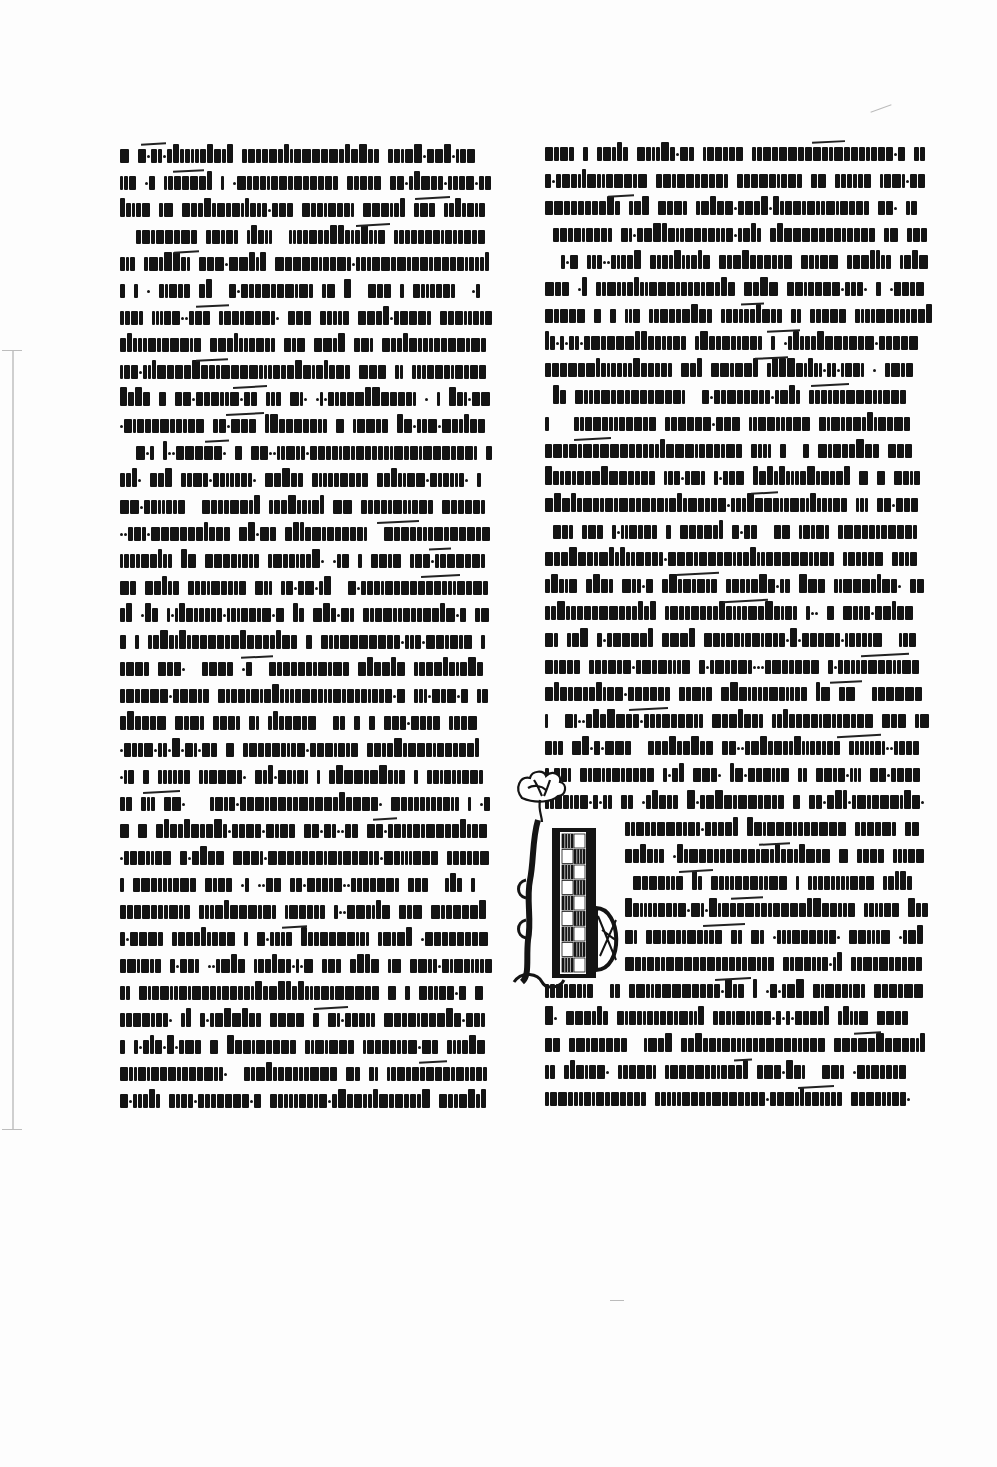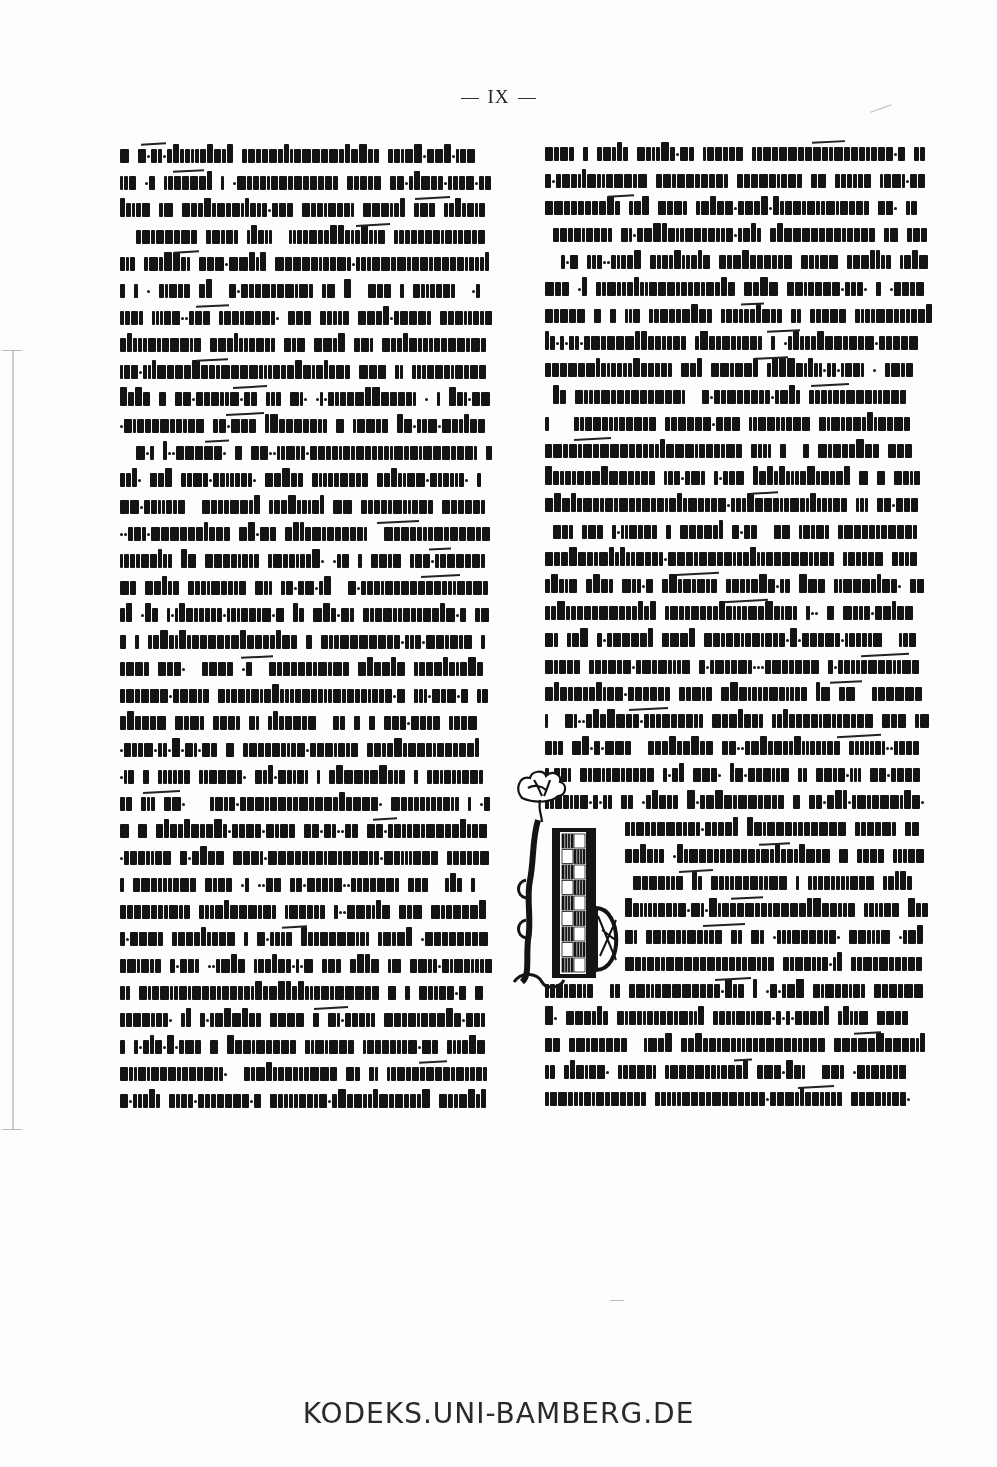--- a/index.html
+++ b/index.html
@@ -32,23 +32,20 @@
                color:#2a2a2a; }
   .speck { position:absolute; background:#bbb; height:1px; }
 </style>
 </head>
 <body>
 
 <div class="page">
 
   <div class="binding-line"></div>
 
-  <div class="header">
-    <span class="dash"></span><span>IX</span><span class="dash"></span>
-  </div>
 
   <div class="column col-left" id="col-left">
       <div class="line">
         <div class="glyphs" style="left: 0px;">
           <span class="g" style="width: 9px;"></span>
           <span class="g gap" style="width: 7px;"></span>
           <span class="g" style="width: 8px;"></span>
           <span class="g dot" style="width: 3px;"></span>
           <span class="g" style="width: 6px;"></span>
           <span class="g" style="width: 4px;"></span>
@@ -4231,17 +4228,16 @@
         <line x1="52.8" x2="52.8" y1="188" y2="202" stroke="#fff" stroke-width="0.7"></line>
         <line x1="55.6" x2="55.6" y1="188" y2="202" stroke="#fff" stroke-width="0.7"></line>
         <line x1="58.4" x2="58.4" y1="188" y2="202" stroke="#fff" stroke-width="0.7"></line>
         <rect x="62" y="188" width="11" height="14" fill="#fff" stroke="#141414" stroke-width="0.8"></rect>
       </g>
 
     <path d="M84 138 C110 138 112 200 84 200 Z" fill="#fff" stroke="#141414" stroke-width="4"></path>
     <path d="M86 146 L104 190 M104 150 L88 186 M90 160 C96 164 100 168 104 170" stroke="#141414" stroke-width="2" fill="none"></path>
   </svg>
 
-  <div class="watermark">KODEKS.UNI-BAMBERG.DE</div>
 
   <div class="speck" style="left:870px;top:108px;width:22px;transform:rotate(-20deg);"></div>
   <div class="speck" style="left:610px;top:1300px;width:14px;"></div>
 </div>
 
 </body></html>

